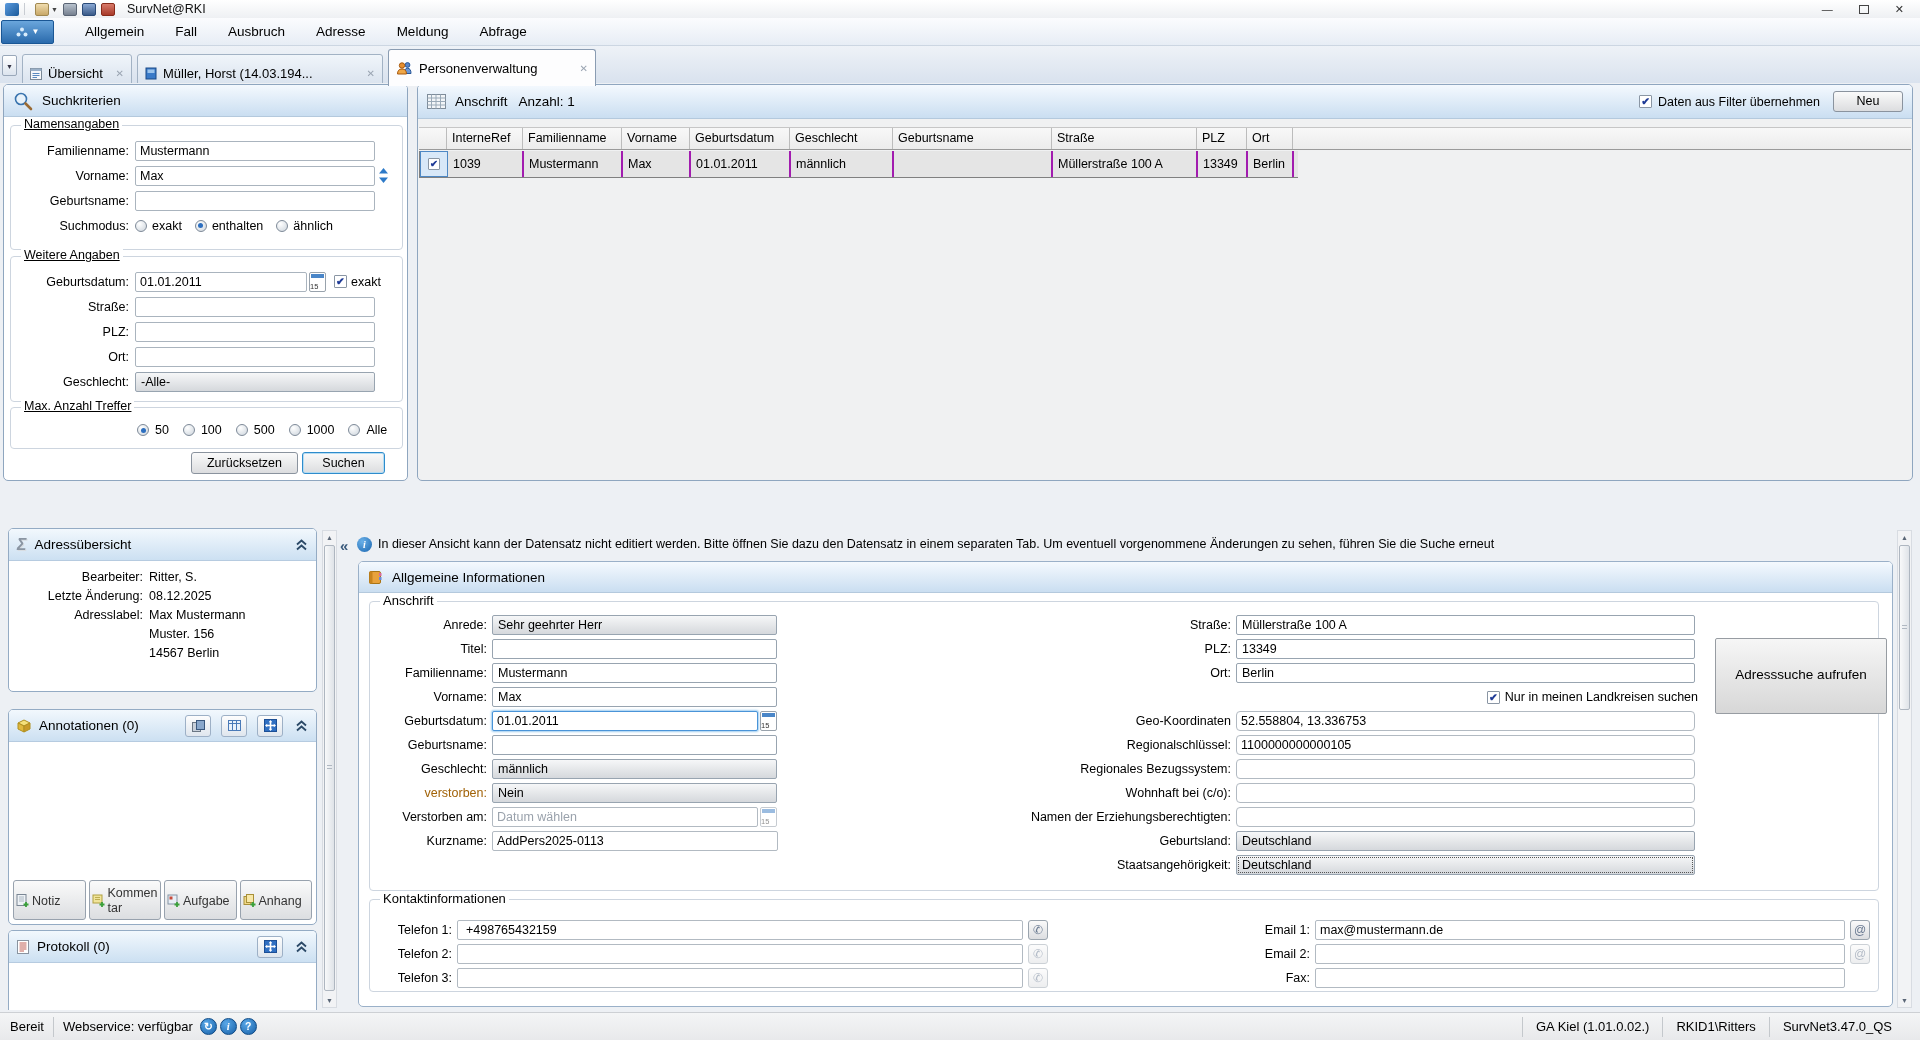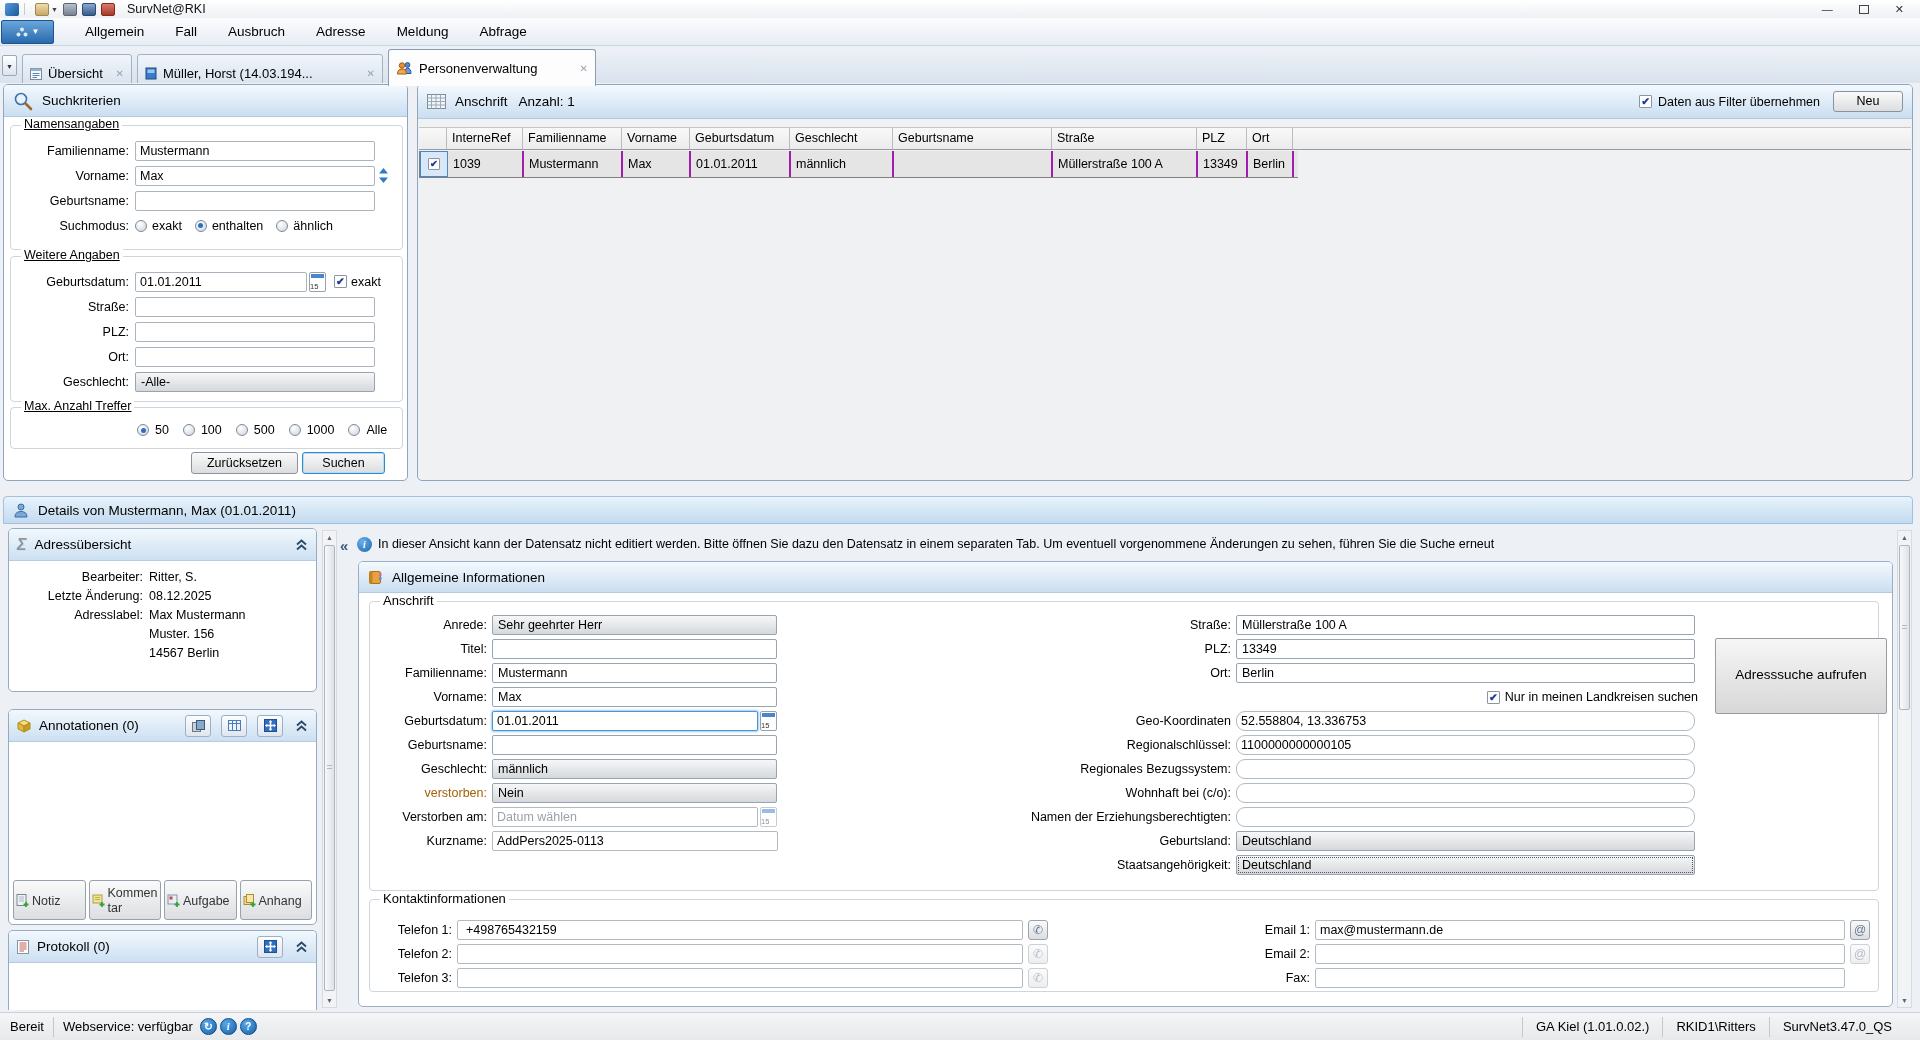--- a/index.html
+++ b/index.html
@@ -128,21 +128,21 @@
 .anschrift-group { left:10px; top:39px; width:1510px; height:290px; }
 .kontakt-group { left:10px; top:337px; width:1510px; height:93px; }
 .fcol-left { position:absolute; left:0; top:13px; }
 .fcol-right { position:absolute; left:618px; top:13px; width:712px; }
 .f-row { display:flex; align-items:center; height:20px; margin-bottom:4px; }
 .fl { width:122px; text-align:right; padding-right:5px; flex:none; white-space:nowrap; }
 .fcol-right .fl { width:248px; }
 .blue-label { color:#a16207; }
 .cmb-l { width:285px; } .cmb-r { width:459px; }
 .winput { width:286px; height:20px; border:1px solid #b2bac2; border-radius:2px; padding:0 4px; font:12.5px "Liberation Sans",sans-serif; }
-.rinput { width:459px; height:20px; border:1px solid #b2bac2; border-radius:9px; padding:0 4px; font:12.5px "Liberation Sans",sans-serif; }
+.rinput { width:459px; height:20px; border:1px solid #b2bac2; border-radius:4px; padding:0 4px; font:12.5px "Liberation Sans",sans-serif; }
 .date-field { display:flex; align-items:center; width:285px; }
 .date-field input { flex:1; height:20px; border:1px solid #b2bac2; border-radius:2px; padding:0 4px; font:12.5px "Liberation Sans",sans-serif; min-width:0; }
 input::placeholder { color:#9aa2ac; }
 .focus-blue { border-color:#4a94d8 !important; box-shadow:0 0 2px 1px #9fcdf0; }
 .focus-dotted { outline:1px dotted #555; outline-offset:-3px; }
 .cbrow { justify-content:flex-end; gap:5px; padding-right:2px; }
 .addr-btn { position:absolute; left:1345px; top:36px; width:172px; height:76px; background:linear-gradient(#f6f6f6,#d7d7d7); border:1px solid #979ca2; border-radius:2px; font-size:13.5px; text-align:center; line-height:72px; }
 .k-left { position:absolute; left:0; top:20px; }
 .k-right { position:absolute; left:700px; top:20px; }
 .k-left .fl { width:87px; }
@@ -370,27 +370,20 @@
       <div class="td w3">Max</div>
       <div class="td w4">01.01.2011</div>
       <div class="td w5">männlich</div>
       <div class="td w6"></div>
       <div class="td w7">Müllerstraße 100 A</div>
       <div class="td w8">13349</div>
       <div class="td w9">Berlin</div>
     </div>
   </div>
 
-  <div class="details-band">
-    <svg width="16" height="16">
-        <circle cx="8" cy="5" r="3" fill="#7aa8d8" stroke="#3a6a9e"></circle>
-        <path d="M2 15 Q2 9.5 8 9.5 Q14 9.5 14 15 Z" fill="#7aa8d8" stroke="#3a6a9e"></path>
-      </svg>
-    <span>Details von Mustermann, Max (01.01.2011)</span>
-  </div>
 
   <div class="side-panel addr-panel">
     <div class="sp-header">
       <span class="sigma">Σ</span>
       <span class="sp-title">Adressübersicht</span>
       <span class="spacer"></span>
       <span class="collapse-ic">
           <svg width="13" height="12">
             <path d="M2 5.5 L6.5 1.5 L11 5.5" fill="none" stroke="#2c4a68" stroke-width="1.8"></path>
             <path d="M2 10.5 L6.5 6.5 L11 10.5" fill="none" stroke="#2c4a68" stroke-width="1.8"></path>

